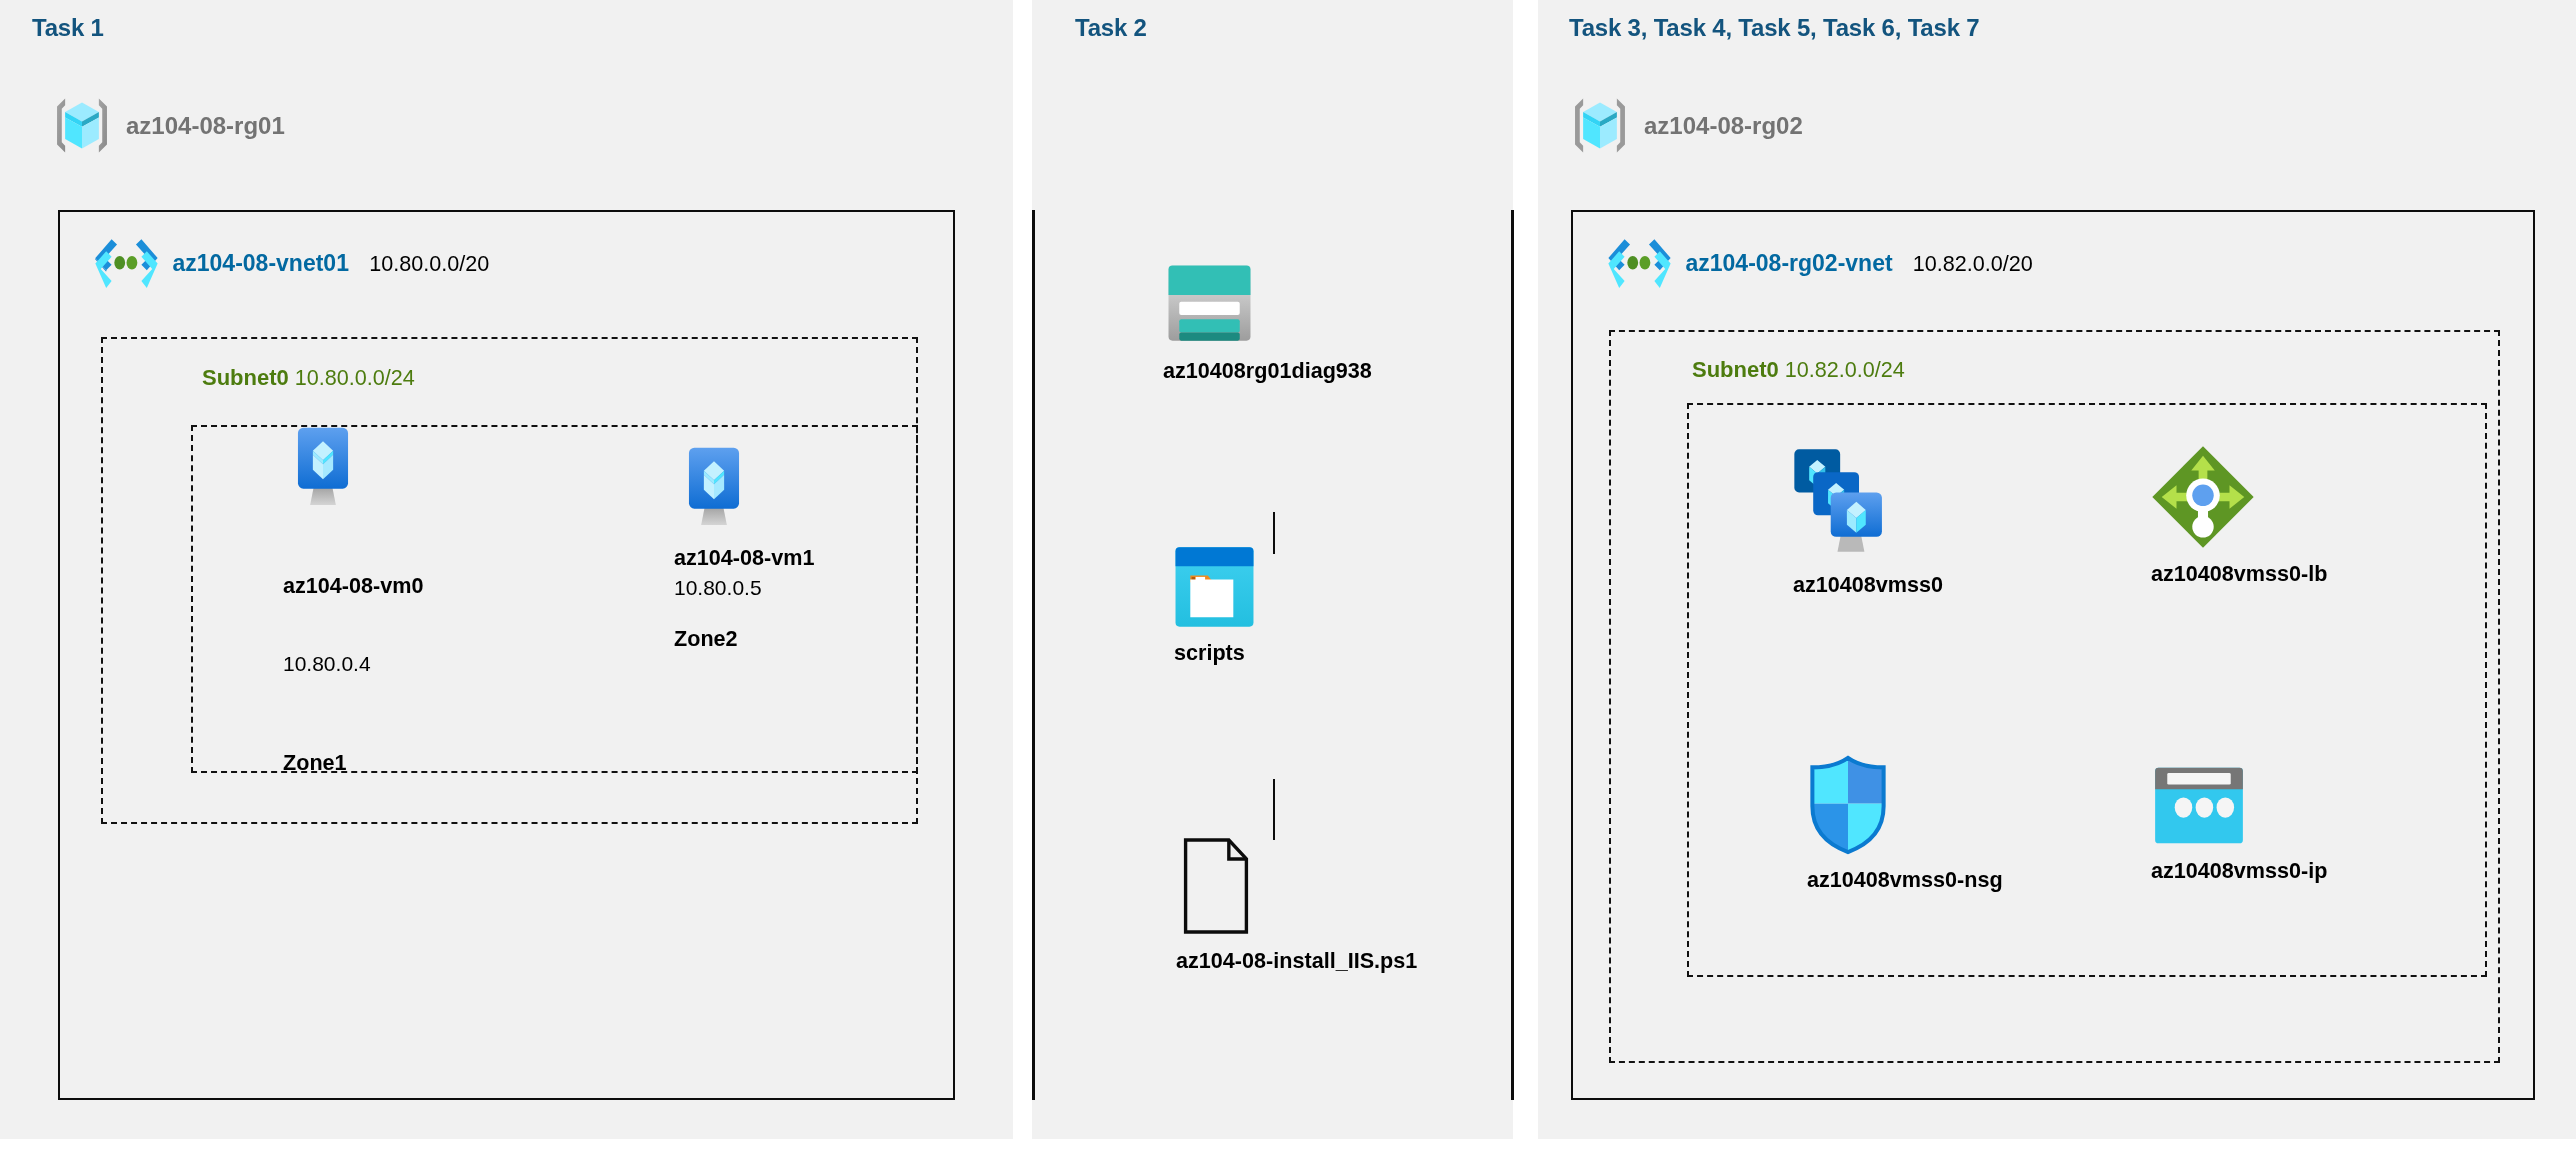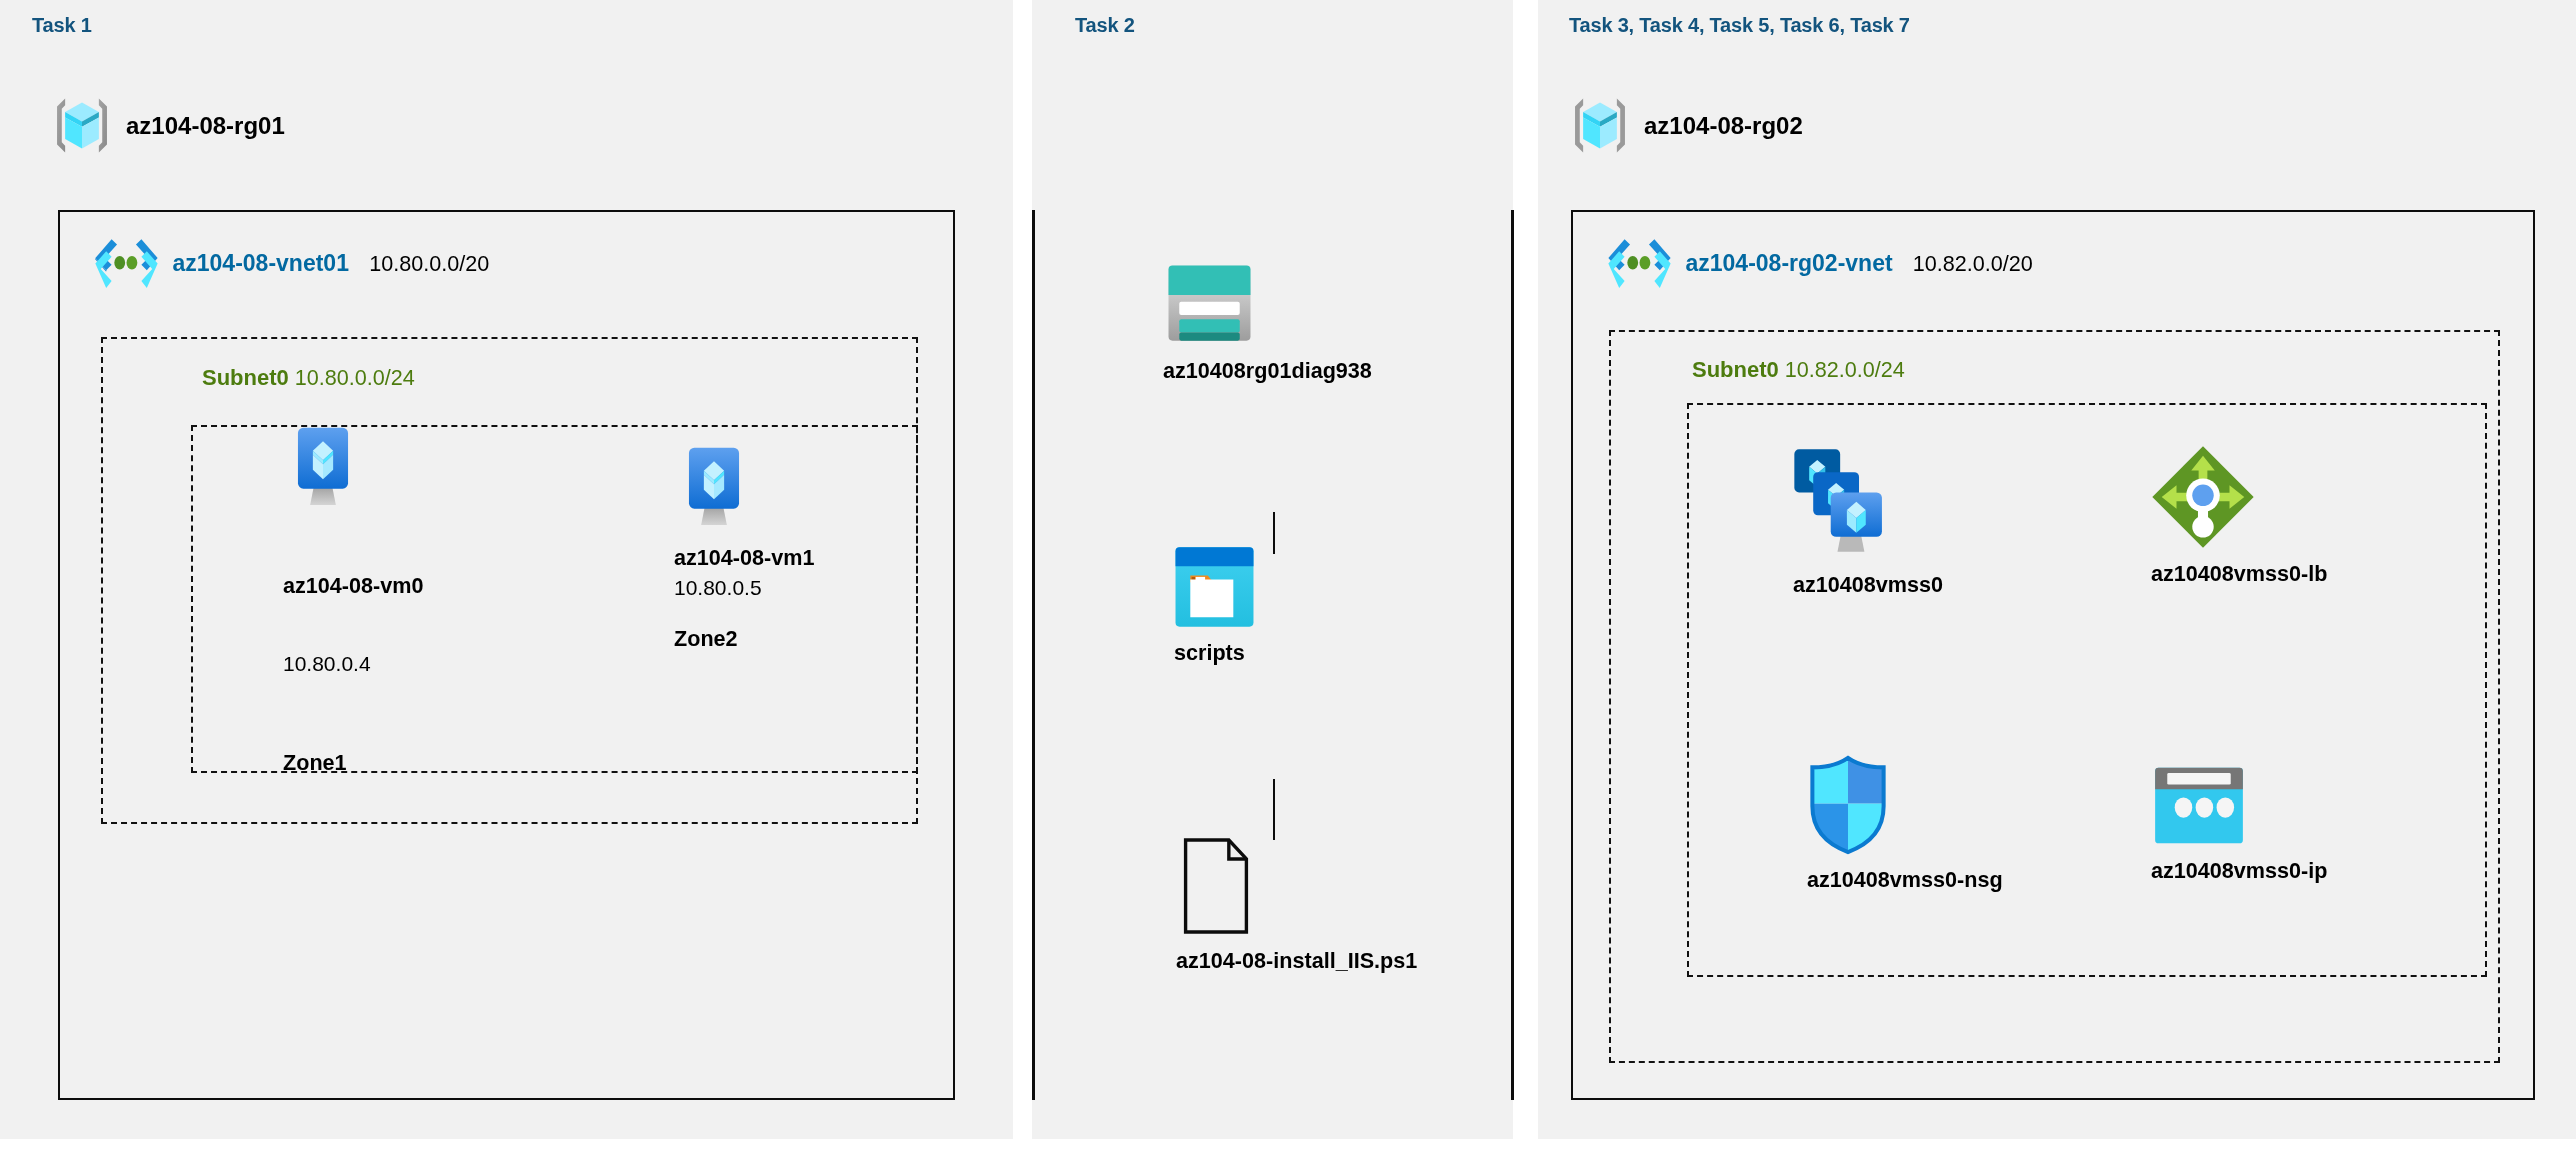--- a/index.html
+++ b/index.html
@@ -22,41 +22,41 @@
     background: #f1f1f1;
   }
   #panel-task1  { left: 0px;    top: 0px; width: 1013px; height: 1139px; }
   #panel-task2  { left: 1032px; top: 0px; width: 481px;  height: 1139px; }
   #panel-task3  { left: 1538px; top: 0px; width: 1038px; height: 1139px; }
 
   .task-label {
     position: absolute;
     color: #13547e;
     font-weight: bold;
-    font-size: 20px;
+    font-size: 24px;
     letter-spacing: -0.2px;
     white-space: nowrap;
   }
   #task1-label { left: 32px;   top: 13.5px; }
   #task2-label { left: 1075px; top: 13.5px; }
   #task3-label { left: 1569px; top: 13.5px; }
 
   
   .rg-row {
     position: absolute;
     display: flex;
     align-items: center;
     gap: 15px;
   }
   #rg01-row { left: 53px;   top: 93px; }
   #rg02-row { left: 1571px; top: 93px; }
   .rg-name {
     font-size: 24px;
     font-weight: bold;
-    color: #000000;
+    color: #737373;
     white-space: nowrap;
   }
 
   
   .vnet-box {
     position: absolute;
     border: 2.7px solid #0c0c0c;
     background: #f1f1f1;
     box-sizing: border-box;
   }

